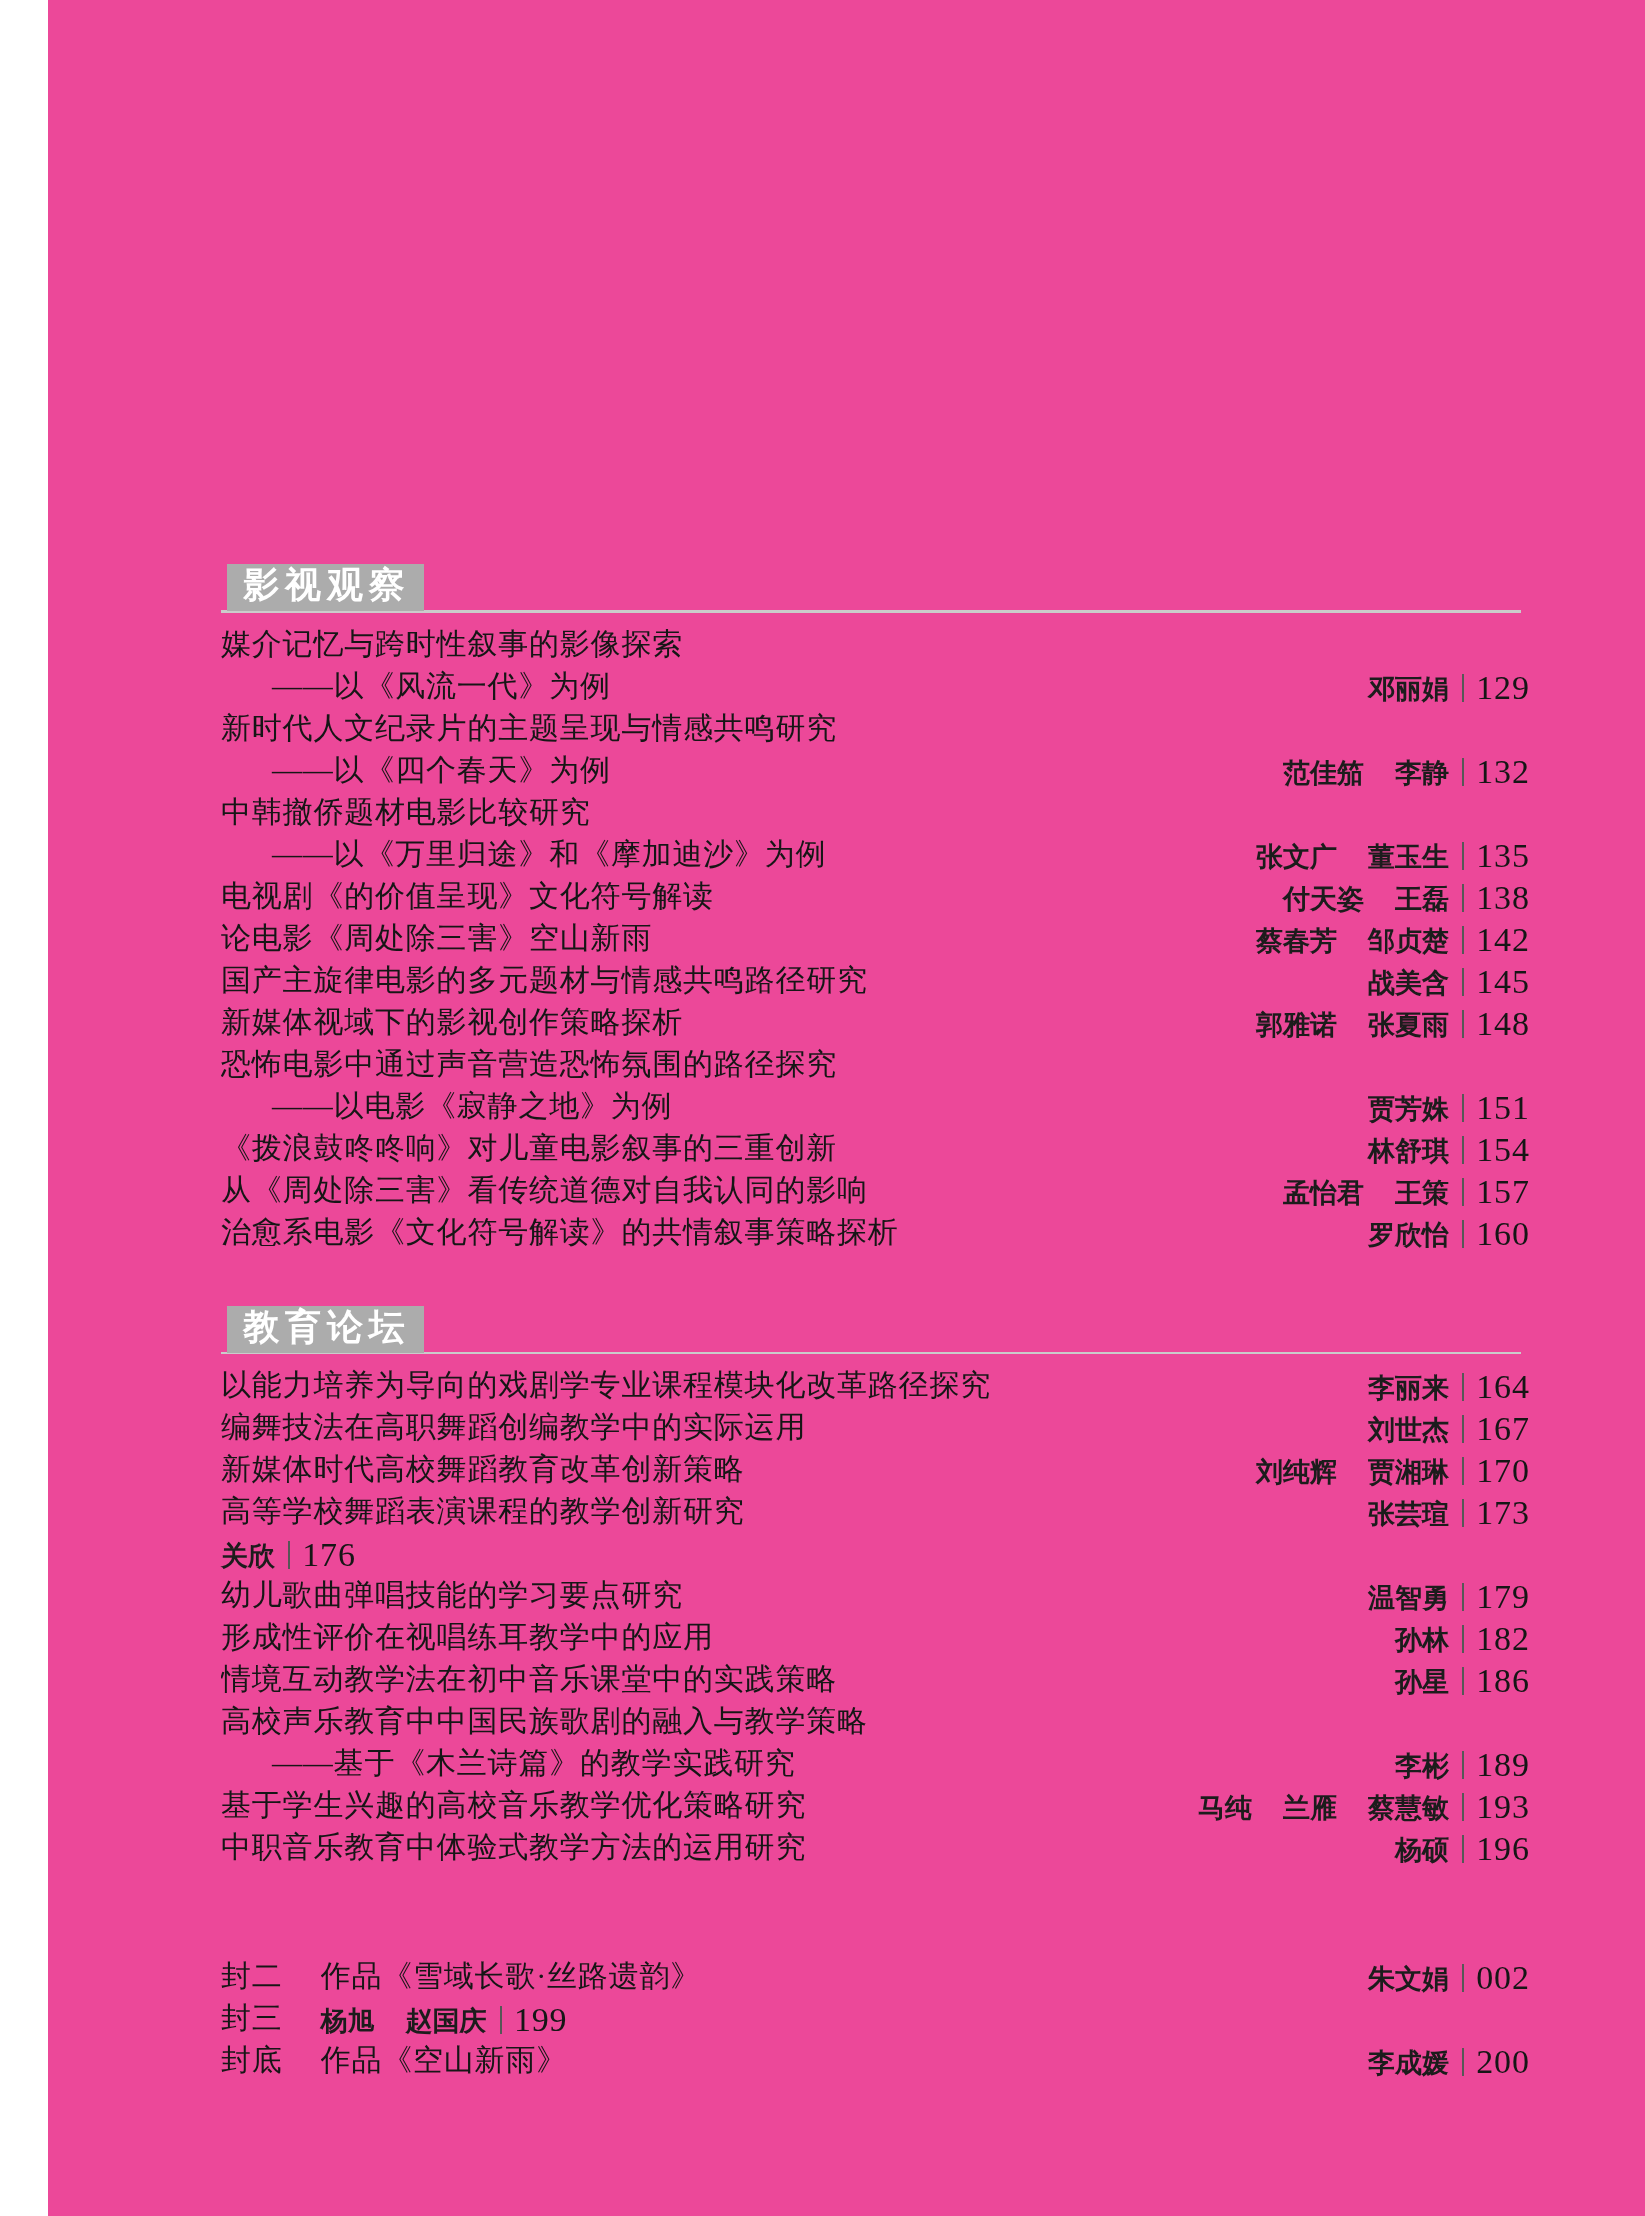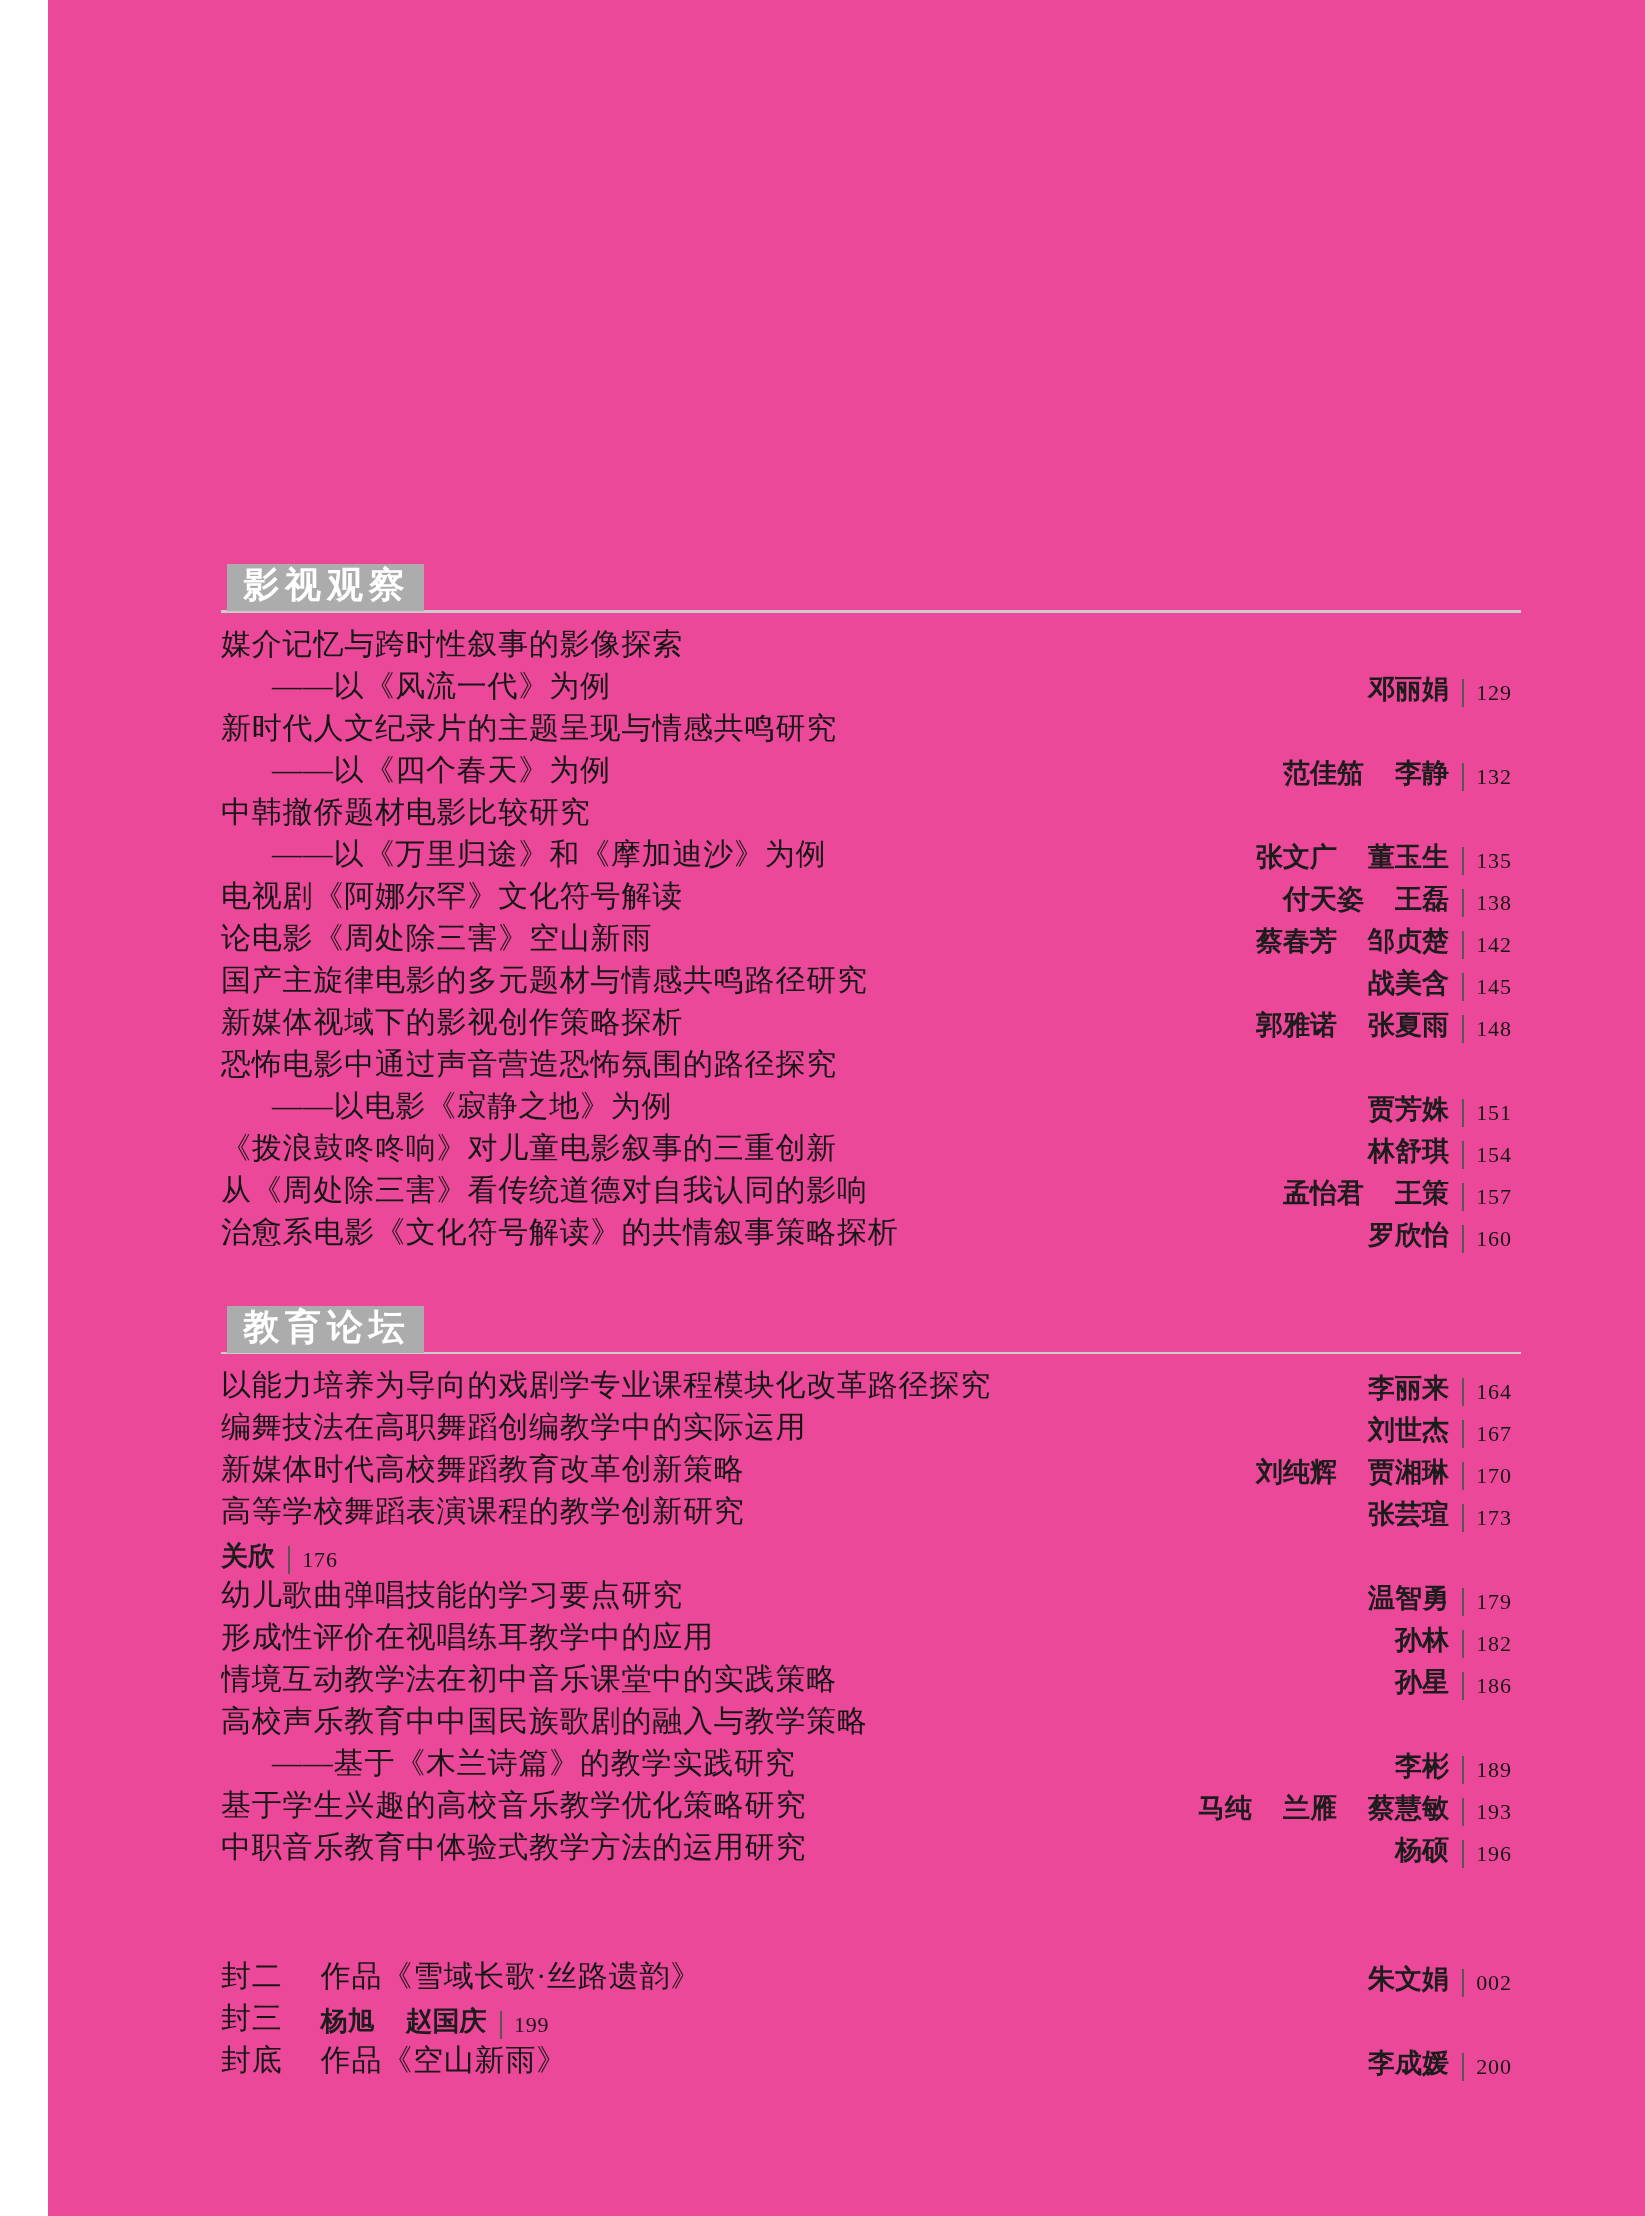--- a/index.html
+++ b/index.html
@@ -23,21 +23,21 @@
     font-size:36px;font-weight:bold;letter-spacing:5.8px;
     display:flex;align-items:center;justify-content:center;padding:0 13px 3.3px 16.5px;
   }
 
   .toc-row{display:flex;align-items:flex-end;height:42px;font-size:30px;white-space:nowrap;}
   .toc-row .title{flex:1;overflow:hidden;letter-spacing:0.8px;}
   .toc-row .title.indent{padding-left:51px;}
   .authors{display:flex;gap:31px;margin-right:13px;font-size:27px;color:#1c1c1c;flex:none;font-weight:bold;}
   .pagecell{display:flex;align-items:center;width:59px;flex:none;}
   .bar{width:0;height:28px;border-left:2.5px solid #575757;margin-right:12.3px;}
-  .num{font-size:22px;letter-spacing:0.8px;}
+  .num{font-size:34px;letter-spacing:0.8px;}
 
   .cover-label{margin-right:38px;flex:none;letter-spacing:0.8px;}
 </style>
 </head>
 <body>
 
 <div class="page">
   <div class="content">
 
     <div class="section section1">
@@ -83,21 +83,21 @@
             <span class="authors">
               <span class="author">张文广</span>
               <span class="author">董玉生</span>
             </span>
             <span class="pagecell">
               <span class="bar"></span>
               <span class="num">135</span>
             </span>
           </div>
           <div class="toc-row">
-            <span class="title">电视剧《阿娜尔罕》文化符号解读</span>
+            <span class="title">电视剧《的价值呈现》文化符号解读</span>
             <span class="authors">
               <span class="author">付天姿</span>
               <span class="author">王磊</span>
             </span>
             <span class="pagecell">
               <span class="bar"></span>
               <span class="num">138</span>
             </span>
           </div>
           <div class="toc-row">

